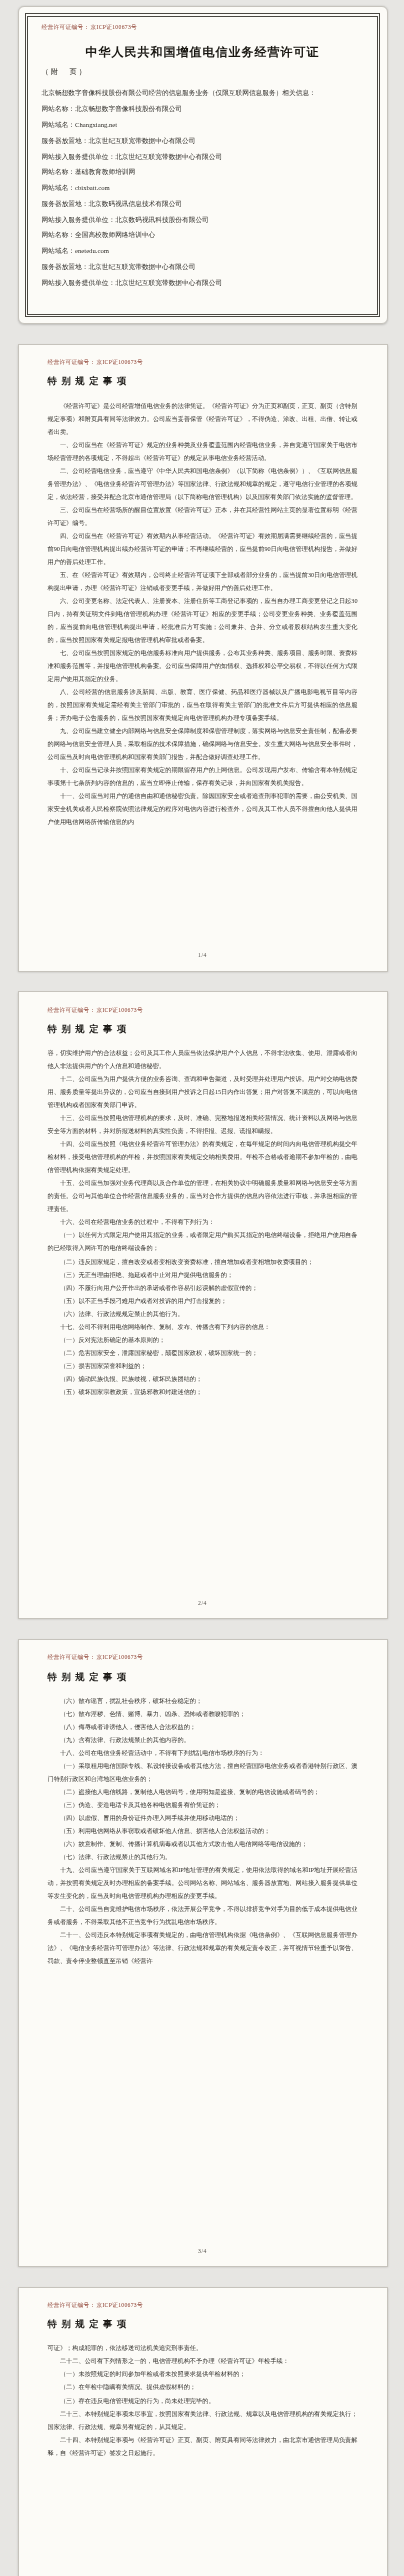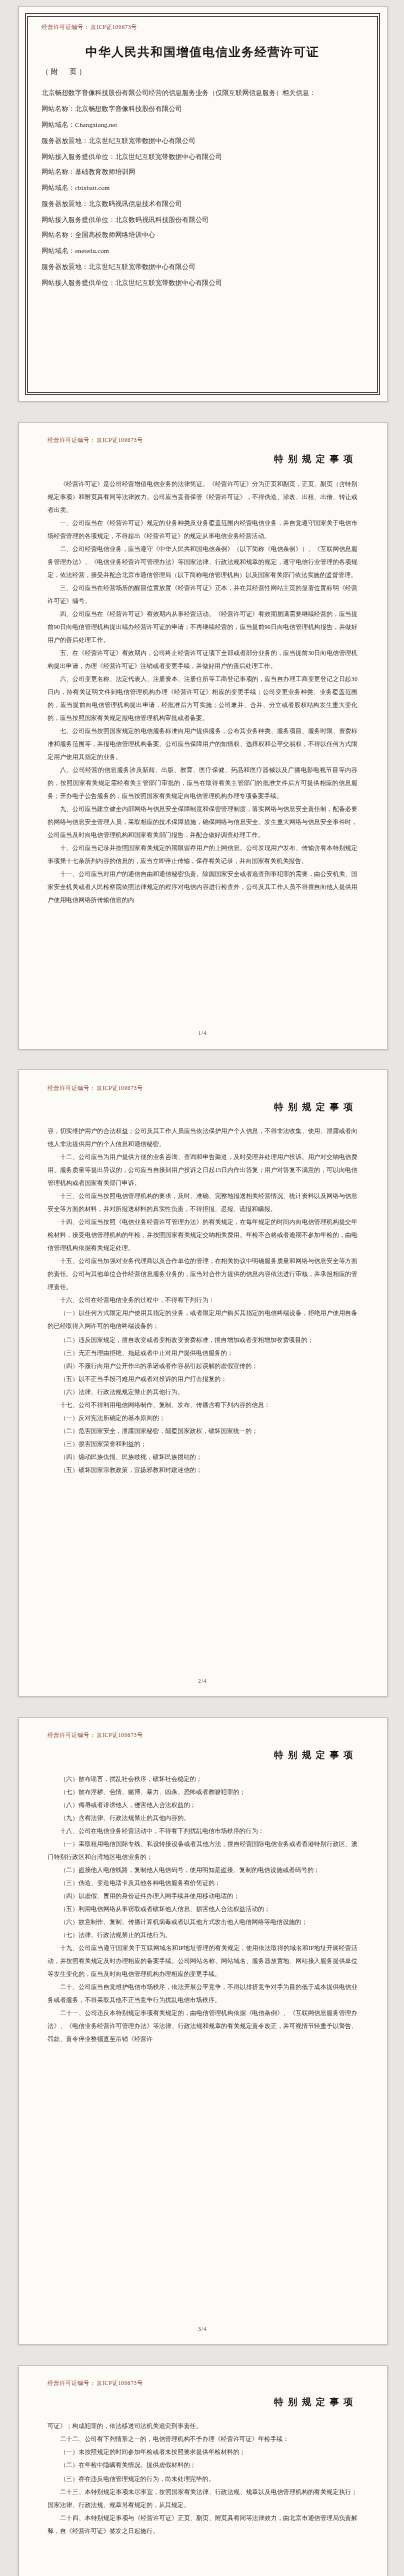--- a/index.html
+++ b/index.html
@@ -21,21 +21,21 @@
     background: #fcfbf7;
     border: 0.5px solid #c6c3bc;
     box-shadow: 0 0.5px 2.1px rgba(0,0,0,0.18);
     box-sizing: border-box;
     position: relative;
     overflow: hidden;
   }
   .page.last { margin-bottom: 0; }
 
   
-  .cover { height: 396px; padding: 6.2px; }
+  .cover { height: 318px; padding: 6.2px; border-radius: 6px; }
   .frame {
     height: 100%;
     box-sizing: border-box;
     border: 1px solid #4a4741;
     padding: 1.5px;
   }
   .frame-inner {
     height: 100%;
     box-sizing: border-box;
     border: 0.5px solid #4a4741;
@@ -71,21 +71,21 @@
   .cover-fields { font-size: 6.7px; }
   .field-row { line-height: 2.35; }
   .field-label { color: #2f2d29; }
   .field-value { color: #2f2d29; }
 
   
   .prov { height: 628px; padding: 14.4px 29px 36px; }
   .prov.last { height: 582px; }
   .prov-title {
     margin: 8.2px 0 10.3px;
-    text-align: right;
+    text-align: left;
     font-size: 9.3px;
     font-weight: bold;
     letter-spacing: 4.6px;
     color: #1e1c19;
   }
   .prov-body { font-size: 6.2px; line-height: 2.1; }
   .para {
     margin: 0;
     text-indent: 2em;
     text-align: justify;

